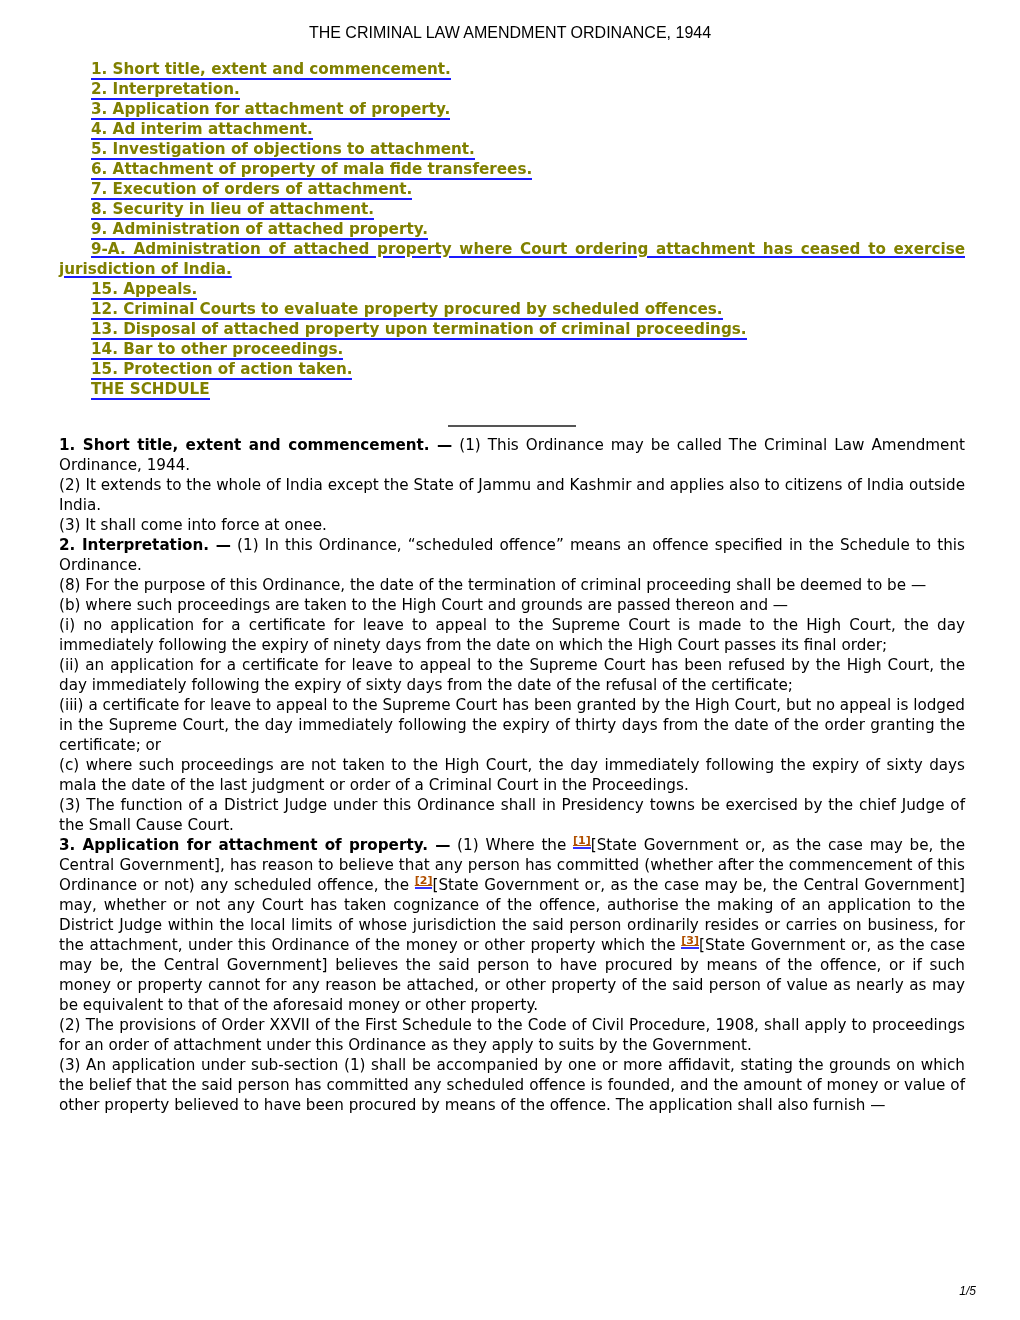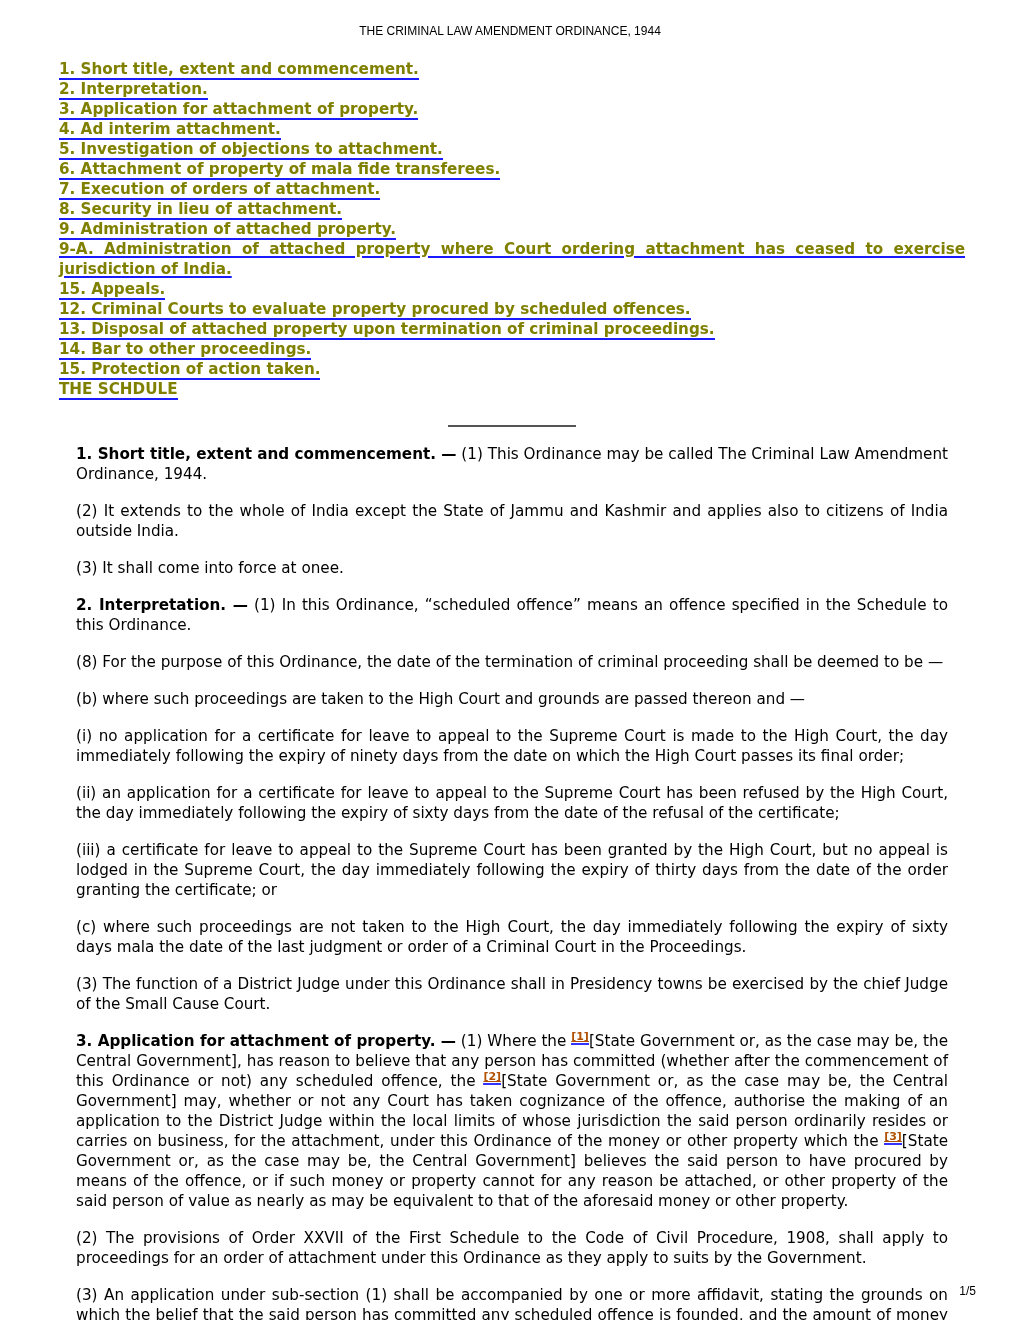--- a/index.html
+++ b/index.html
@@ -1,38 +1,38 @@
 <!DOCTYPE html>
 <html><head>
   <meta charset="utf-8">
   <style>
     html, body { margin: 0; padding: 0; background: #ffffff; }
     body { width: 1020px; height: 1320px; position: relative; overflow: hidden; }
     .page-header {
       position: absolute; top: 24px; left: 0; width: 1020px; text-align: center;
-      font-family: "Liberation Sans", sans-serif; font-size: 12px; color: #000;
+      font-family: "Liberation Sans", sans-serif; font-size: 16px; color: #000;
     }
     .content {
       position: absolute; top: 59px; left: 59px; width: 906px;
       font-family: "DejaVu Sans", sans-serif; font-size: 15.2px; line-height: 20px; color: #000;
     }
     .toc a {
       display: block; color: #808000; font-weight: bold; text-decoration: none;
     }
-    .toc a span { border-bottom: 2px solid #1a1aff; }
+    .toc a span { border-bottom: 2px solid #1a1aff; margin-left: 32px; }
     .toc a.justify { text-align: justify; text-align-last: left; }
     .toc a.justify span { border-bottom: none; text-decoration: underline; text-decoration-color: #1a1aff; text-decoration-thickness: 2px; text-underline-offset: 2px; }
     .divider { width: 128px; height: 0; border-top: 2px solid #555; margin: 26px auto 8px auto; }
-    p { margin: 17px; text-align: justify; }
+    p { margin: 0; text-align: justify; }
     .sec-title { font-weight: bold; }
     .fn { color: #b05000; font-weight: bold; font-size: 11px; vertical-align: 6px; line-height: 0; }
     .fn span { border-bottom: 2px solid #3333ff; }
     .page-number {
       position: absolute; top: 1284px; right: 44px;
-      font-family: "Liberation Sans", sans-serif; font-size: 12px; color: #000;
+      font-family: "Liberation Sans", sans-serif; font-size: 12px; color: #000; font-style: italic;
     }
   </style>
 </head>
 <body>
 
 <div class="page-header">THE CRIMINAL LAW AMENDMENT ORDINANCE, 1944</div>
 
 <div class="content">
   <nav class="toc">
     <a href="#"><span>1. Short title, extent and commencement.</span></a>

